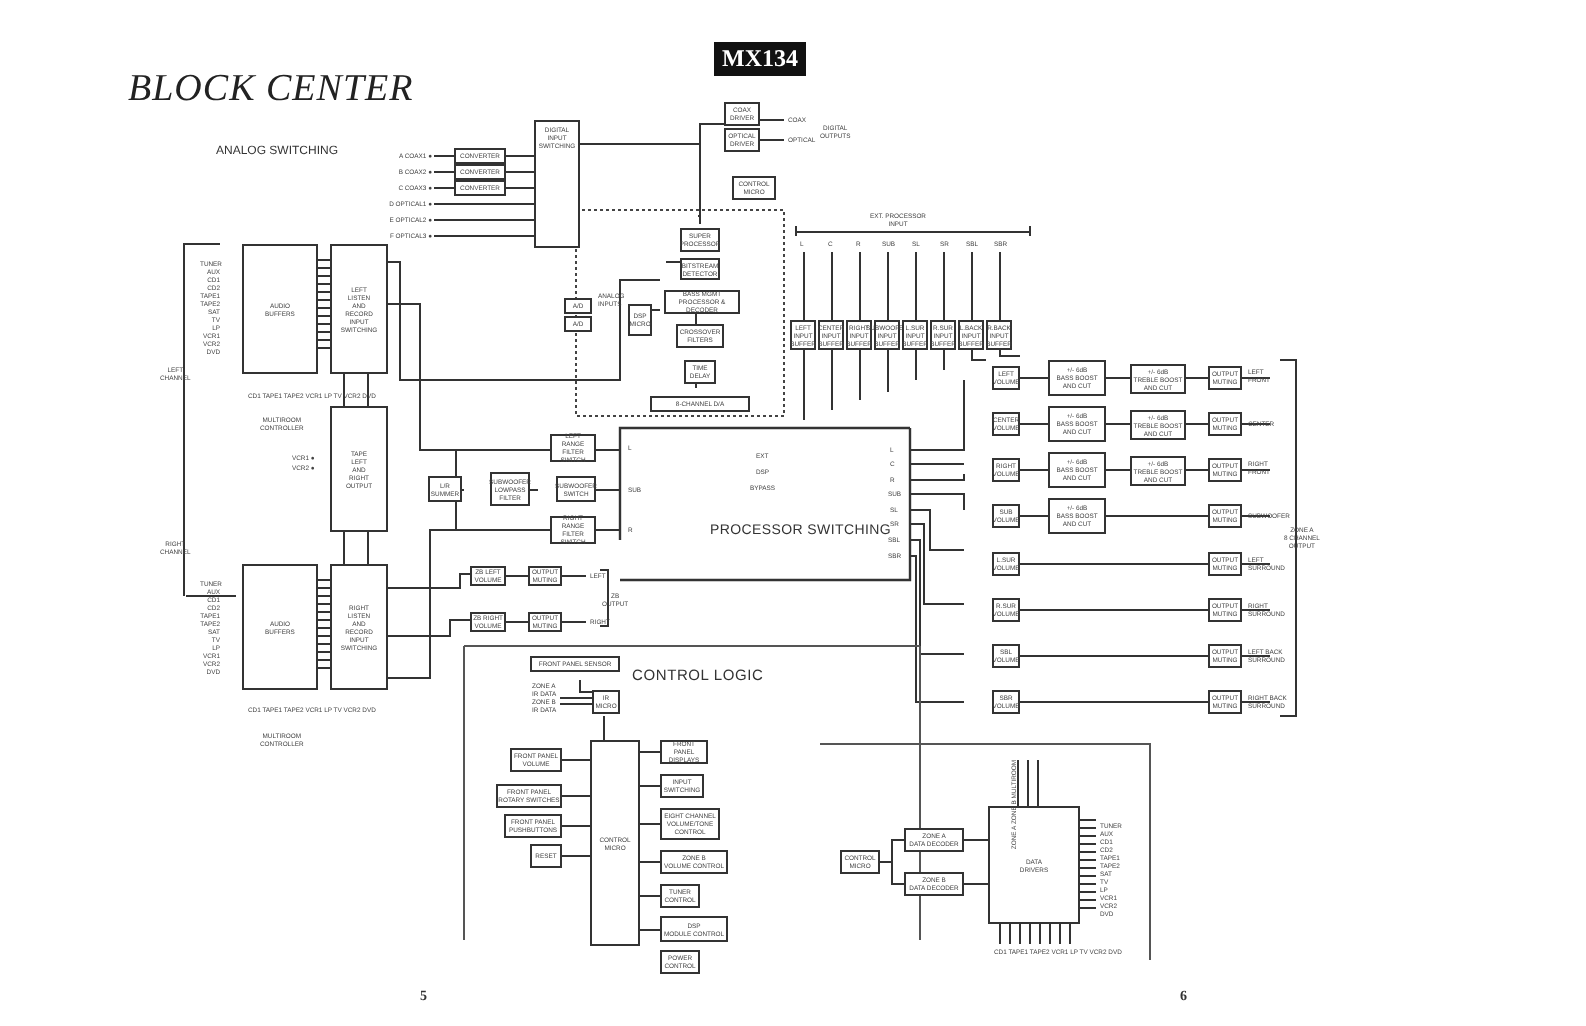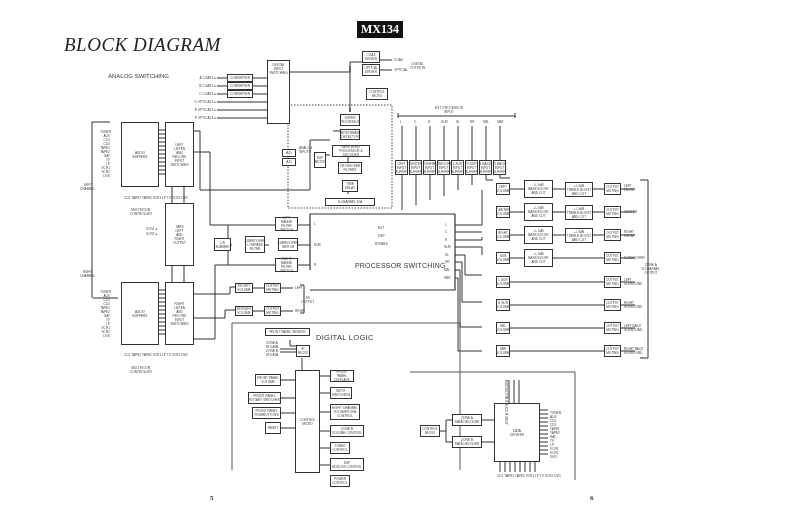--- a/index.html
+++ b/index.html
@@ -75,24 +75,24 @@
 
     <path d="M410 372 H575 V480" stroke="#555"></path>
     <path d="M440 431 H446 V420 H452 M446 431 V442 H452 M482 420 H494 M482 442 H494"></path>
     <path d="M509 380 V403 M514 380 V403 M519 380 V403"></path>
     <path d="M540 410 H548 M540 414 H548 M540 418 H548 M540 422 H548 M540 426 H548 M540 430 H548 M540 434 H548 M540 438 H548 M540 442 H548 M540 446 H548 M540 450 H548 M540 454 H548"></path>
     <path d="M500 462 V472 M505 462 V472 M510 462 V472 M515 462 V472 M520 462 V472 M525 462 V472 M530 462 V472 M535 462 V472"></path>
   </g>
   <rect x="288" y="105" width="104" height="103" fill="none" stroke="#444" stroke-width="1" stroke-dasharray="1.5,1.5"></rect>
 </svg>
 
-<div class="abs title">BLOCK DIAGRAM</div>
+<div class="abs title">BLOCK CENTER</div>
 <div class="abs model">MX134</div>
 <div class="abs section" style="left:108px;top:73px;">ANALOG SWITCHING</div>
-<div class="abs ctl-title" style="left:316px;top:333px;">DIGITAL LOGIC</div>
+<div class="abs ctl-title" style="left:316px;top:333px;">CONTROL LOGIC</div>
 <div class="proc-label" style="left:355px;top:262px;">PROCESSOR SWITCHING</div>
 
 <div class="lbl" style="left:198px;top:76px;text-align:right;width:18px;">A COAX1 ●</div>
 <div class="lbl" style="left:198px;top:84px;text-align:right;width:18px;">B COAX2 ●</div>
 <div class="lbl" style="left:198px;top:92px;text-align:right;width:18px;">C COAX3 ●</div>
 <div class="lbl" style="left:192px;top:100px;text-align:right;width:24px;">D OPTICAL1 ●</div>
 <div class="lbl" style="left:192px;top:108px;text-align:right;width:24px;">E OPTICAL2 ●</div>
 <div class="lbl" style="left:192px;top:116px;text-align:right;width:24px;">F OPTICAL3 ●</div>
 <div class="box" style="left:227px;top:74px;width:26px;height:8px;">CONVERTER</div>
 <div class="box" style="left:227px;top:82px;width:26px;height:8px;">CONVERTER</div>

